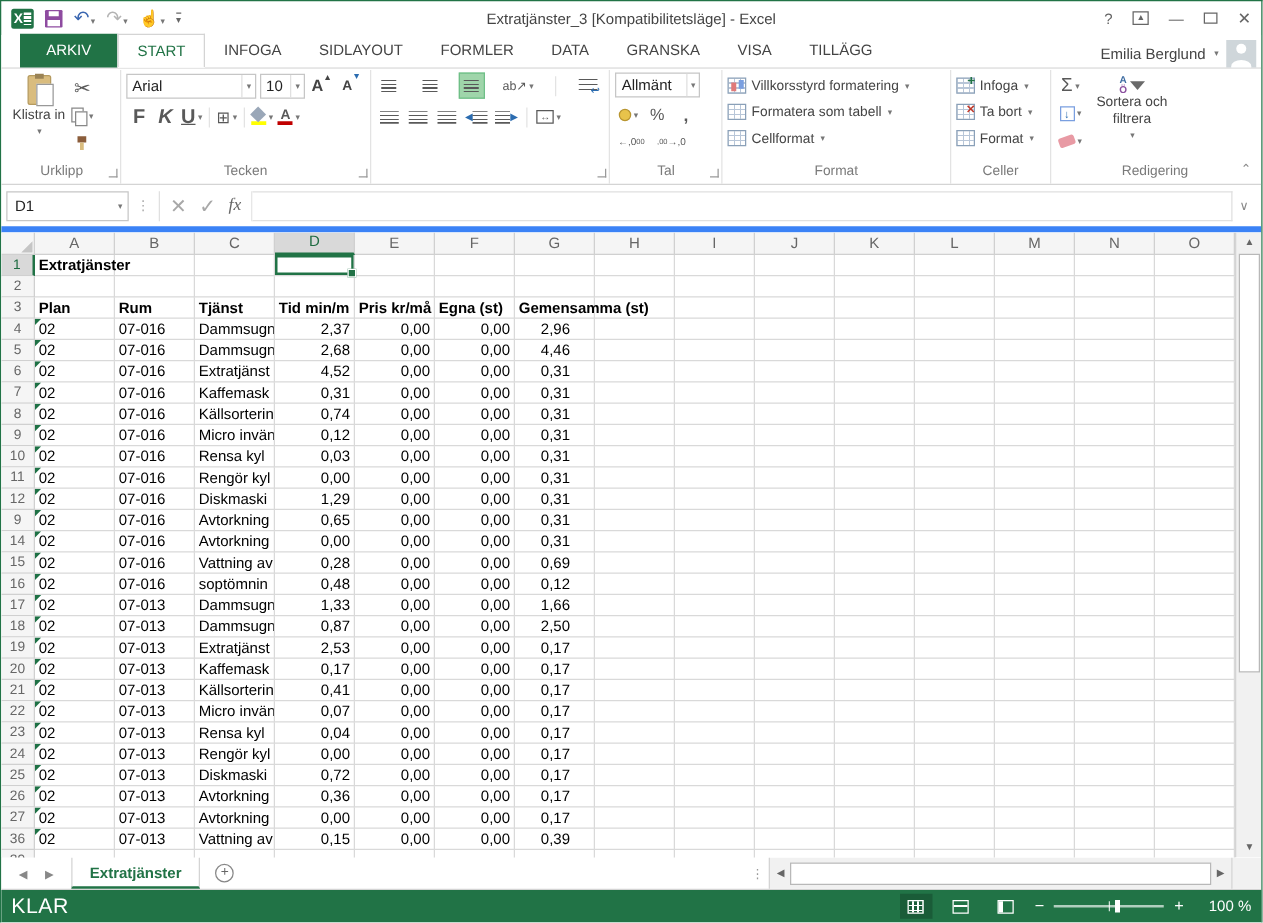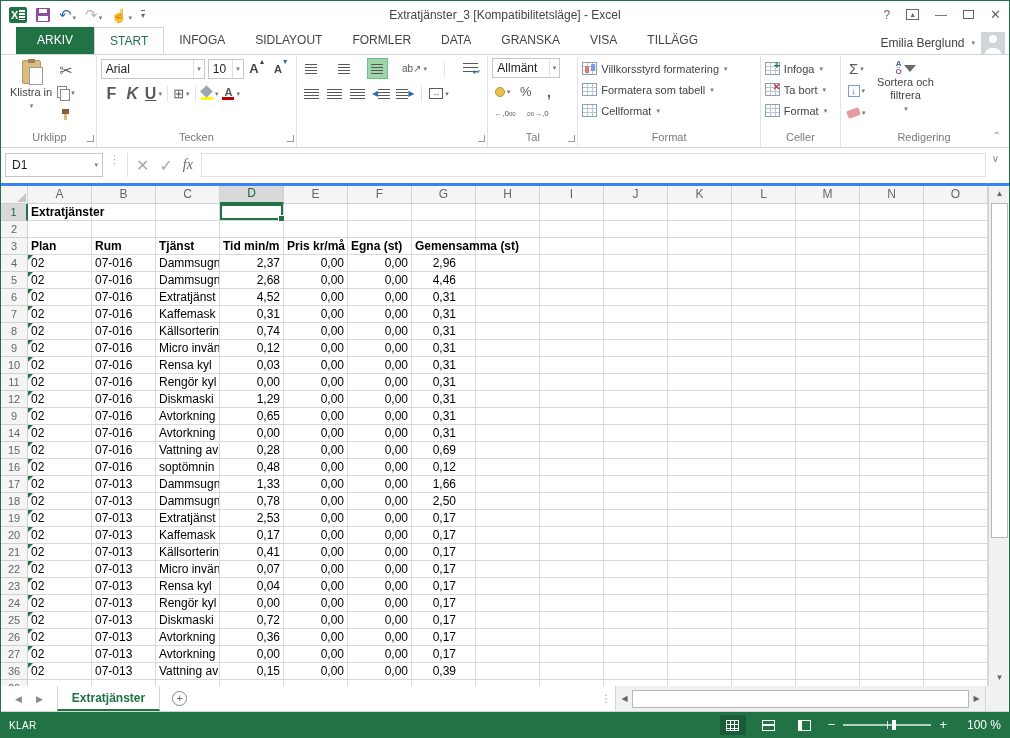--- a/index.html
+++ b/index.html
@@ -97,21 +97,21 @@
   .eraser{width:13px;height:8px;background:#e89aa4;border-radius:2px;transform:rotate(-20deg)}
   .sortico{display:flex;align-items:center}
   .sortico .ao{display:flex;flex-direction:column;font-size:8px;font-weight:bold;line-height:8px}
   .sortico .ao .a{color:#3b6aa0}.sortico .ao .o{color:#8a4f9e}
   .funnel{width:0;height:0;border-left:6px solid transparent;border-right:6px solid transparent;border-top:7px solid #6a6a6a;margin-left:2px}
   .binoc{display:flex;gap:1px}
   .binoc i{width:7px;height:11px;background:#555;border-radius:2px;display:block}
   .collapse{position:absolute;right:8px;bottom:6px;color:#888;font-size:10px}
 
   
-  .fbar{height:38px;display:flex;background:#fff;border-bottom:3px solid #3b82f6;padding:5px 4px}
+  .fbar{height:38px;display:flex;align-items:center;background:#fff;border-bottom:5px solid #3b82f6;padding:5px 4px}
   .namebox{width:98px;height:24px;border:1px solid #c6c6c6;display:flex;align-items:center;font-size:12px;color:#222;padding-left:6px;background:#fff}
   .namebox .car{margin-left:auto;font-size:7px;color:#777;padding:0 4px}
   .fdots{color:#aaa;font-size:11px;margin:0 6px;letter-spacing:1px}
   .fbtns{display:flex;align-items:center;gap:10px;border:1px solid #e0e0e0;border-top:none;border-bottom:none;padding:0 8px;height:24px;color:#a8a8a8}
   .fx{font-family:"Liberation Serif",serif;font-style:italic;color:#666;font-size:14px}
   .finput{flex:1;height:24px;border:1px solid #e0e0e0;border-left:none;background:#fff;font-size:12px;padding:0 4px;color:#222}
   .fexp{color:#888;font-size:10px;padding:0 6px}
 
   
   .gridwrap{height:500px;position:relative;background:#fff;overflow:hidden}
@@ -147,21 +147,21 @@
   .addsheet .circ{width:15px;height:15px;border:1px solid #888;border-radius:50%;color:#666;font-size:11px;line-height:13px;text-align:center}
   .tspacer{flex:1}
   .tdots{display:flex;align-items:center;color:#999;font-size:10px;padding:0 4px}
   .hscroll{width:370px;display:flex;align-items:center;background:#f1f1f1;border-left:1px solid #d4d4d4;padding:0 1px}
   .hbtn{width:15px;text-align:center;color:#666;font-size:8px}
   .hthumb{flex:1;height:18px;background:#fff;border:1px solid #b8b8b8}
   .tcorner{width:24px;background:#f1f1f1;border-left:1px solid #d4d4d4}
 
   
   .statusbar{height:26px;background:#217346;display:flex;align-items:center;color:#fff;padding:0 8px}
-  .smode{font-size:10px;letter-spacing:.4px}
+  .smode{font-size:17px;letter-spacing:.4px}
   .sright{margin-left:auto;display:flex;align-items:center;gap:10px}
   .vbtn2{width:26px;height:20px;display:flex;align-items:center;justify-content:center}
   .vbtn2.active{background:#1a5c38}
   .vi{width:13px;height:11px;border:1px solid #fff;background:
      repeating-linear-gradient(#0000 0 2px,#fff0 2px)}
   .vi.grid{background:repeating-linear-gradient(#0000 0 3px,#fff 3px 4px),repeating-linear-gradient(90deg,#0000 0 3px,#fff 3px 4px)}
   .vi.page{background:linear-gradient(#fff 2px,#0000 0) 0 3px/100% 2px no-repeat}
   .vi.brk{background:linear-gradient(90deg,#fff 3px,#0000 0) 0 0/6px 100% no-repeat}
   .zoomctl{display:flex;align-items:center;gap:8px}
   .zminus,.zplus{font-size:13px;line-height:12px}
@@ -779,21 +779,21 @@
           <div class="cell"></div>
           <div class="cell"></div>
           <div class="cell"></div>
           <div class="cell"></div>
         </div>
         <div class="grow">
           <div class="rh">18</div>
           <div class="cell err">02</div>
           <div class="cell">07-013</div>
           <div class="cell">Dammsugni</div>
-          <div class="cell num">0,78</div>
+          <div class="cell num">0,87</div>
           <div class="cell num">0,00</div>
           <div class="cell num">0,00</div>
           <div class="cell num gpad">2,50</div>
           <div class="cell"></div>
           <div class="cell"></div>
           <div class="cell"></div>
           <div class="cell"></div>
           <div class="cell"></div>
           <div class="cell"></div>
           <div class="cell"></div>

